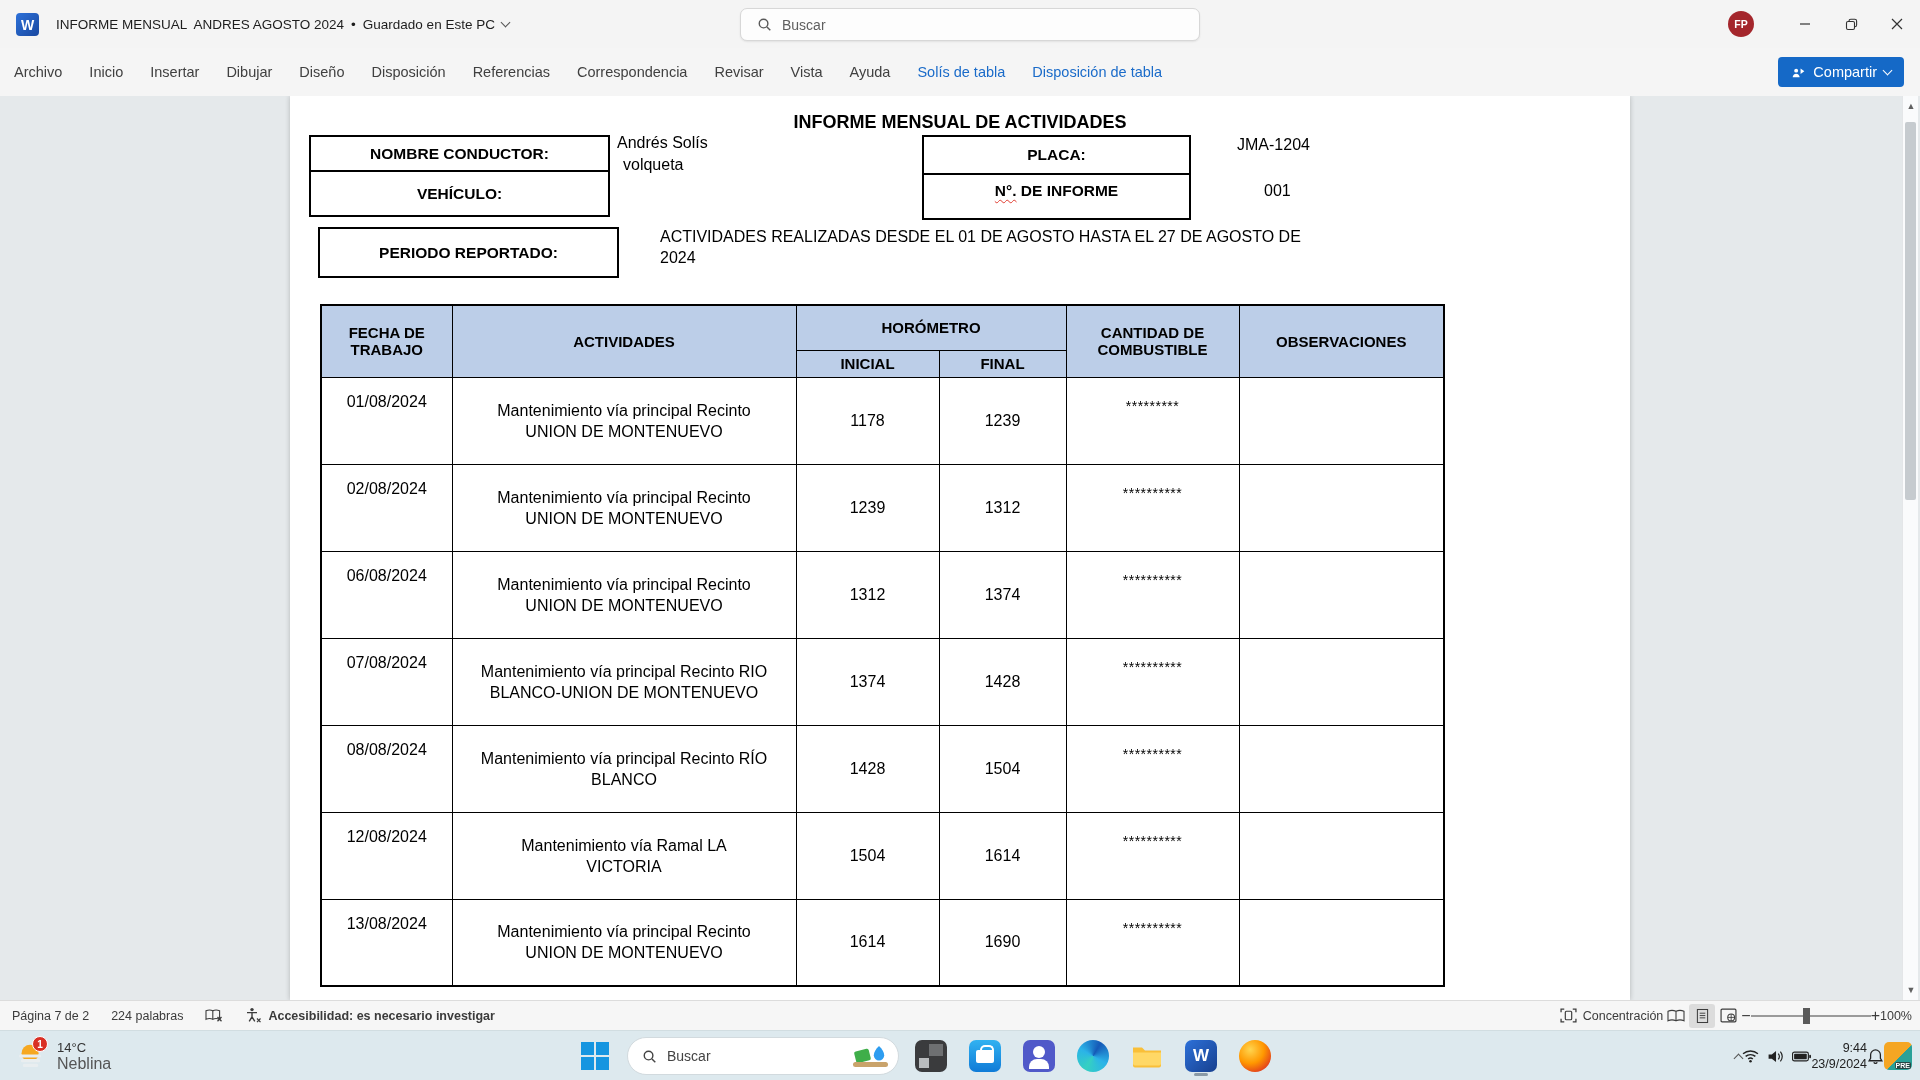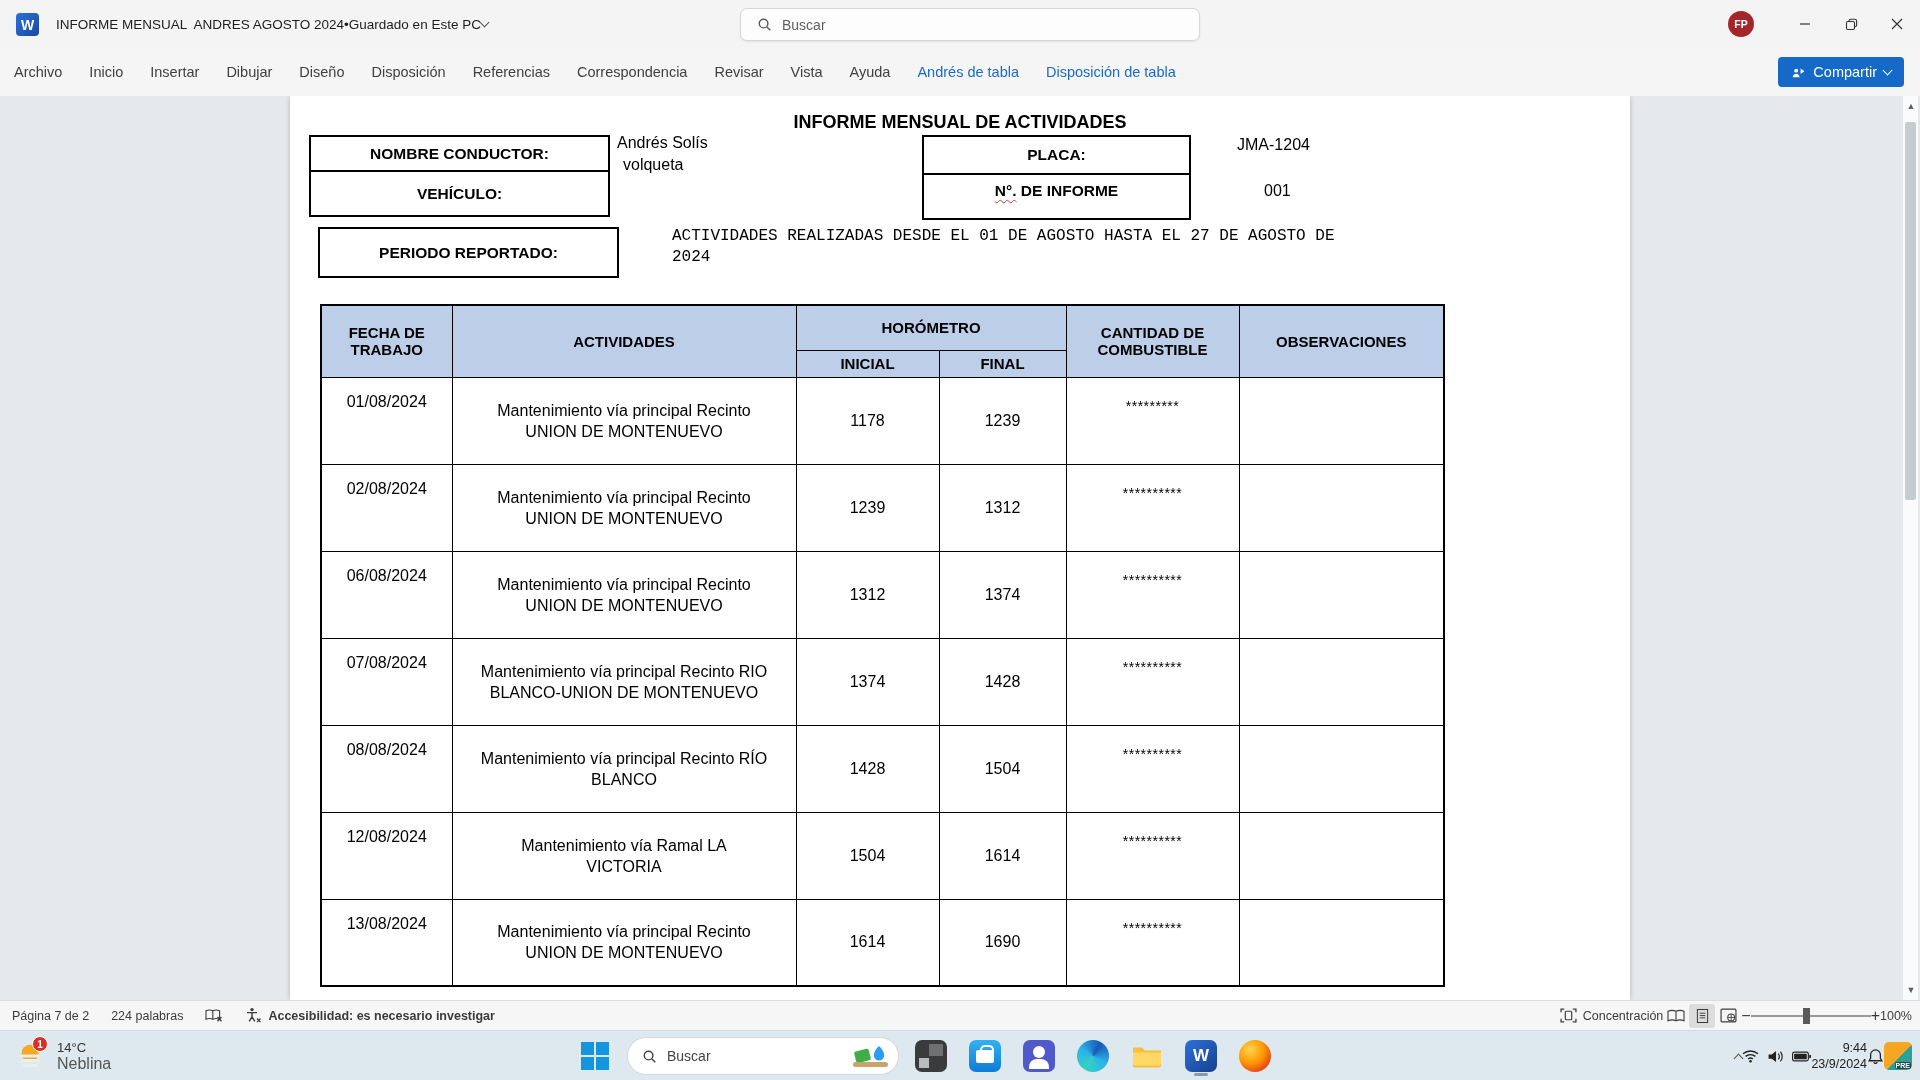--- a/index.html
+++ b/index.html
@@ -6,21 +6,21 @@
   html,body { width:1920px; height:1080px; overflow:hidden;
     font-family:"Liberation Sans","DejaVu Sans",sans-serif; }
   .app { position:relative; width:1920px; height:1080px; background:#e5e9eb; }
 
   
   .titlebar { position:absolute; left:0; top:0; width:1920px; height:48px; background:#f4f4f4; }
   .word-logo { position:absolute; left:16px; top:13px; width:23px; height:23px; border-radius:4px;
     background:linear-gradient(135deg,#2d71d9,#1948a0); color:#fff; font-weight:bold; font-size:14px;
     display:flex; align-items:center; justify-content:center; }
   .doc-title { position:absolute; left:56px; top:0; height:48px; display:flex; align-items:center;
-    font-size:13.5px; color:#1d1d1d; white-space:pre; }
+    gap:7px; font-size:13.5px; color:#1d1d1d; white-space:pre; }
   .chev { width:7px; height:7px; border-right:1.5px solid #555; border-bottom:1.5px solid #555;
     transform:rotate(45deg); display:inline-block; margin-top:-4px; }
   .chev.up { transform:rotate(-135deg); margin-top:4px; }
   .tb-search { position:absolute; left:740px; top:8px; width:460px; height:33px; background:#fdfdfd;
     border:1px solid #d7d7d7; border-radius:7px; box-shadow:0 1px 2px rgba(0,0,0,.08);
     display:flex; align-items:center; gap:10px; padding-left:16px; font-size:14px; color:#5f5f5f; }
   .tb-right { position:absolute; right:0; top:0; height:48px; display:flex; align-items:center; }
   .avatar { width:26px; height:26px; border-radius:50%; background:#a4262c; color:#fff;
     font-size:10.5px; font-weight:bold; display:flex; align-items:center; justify-content:center;
     margin-right:28px; }
@@ -161,21 +161,21 @@
       <span class="tab">Inicio</span>
       <span class="tab">Insertar</span>
       <span class="tab">Dibujar</span>
       <span class="tab">Diseño</span>
       <span class="tab">Disposición</span>
       <span class="tab">Referencias</span>
       <span class="tab">Correspondencia</span>
       <span class="tab">Revisar</span>
       <span class="tab">Vista</span>
       <span class="tab">Ayuda</span>
-      <span class="tab contextual">Andrés de tabla</span>
+      <span class="tab contextual">Solís de tabla</span>
       <span class="tab contextual">Disposición de tabla</span>
     </div>
     <div class="share-btn">
       <svg width="15" height="15" viewBox="0 0 16 16">
           <circle cx="5.5" cy="6" r="2.1" fill="#fff"></circle>
           <path d="M1.8 13c0-2.1 1.7-3.8 3.7-3.8S9.2 10.9 9.2 13z" fill="#fff"></path>
           <path d="M10.2 3.6l4 3-4 3z" fill="#fff"></path>
         </svg>
       <span>Compartir</span>
       <span class="chev"></span>
@@ -192,21 +192,21 @@
       <div class="abs fval" style="left:333px; top:58px;">volqueta</div>
 
       <div class="abs fbox" style="left:632px; top:39px; width:269px; height:40px;">PLACA:</div>
       <div class="abs fbox" style="left:632px; top:77px; width:269px; height:47px; align-items:flex-start; padding-top:7px;">
           <span><span class="sq">N°.</span><span> DE INFORME</span></span>
         </div>
       <div class="abs fval" style="left:947px; top:38px;">JMA-1204</div>
       <div class="abs fval" style="left:974px; top:84px;">001</div>
 
       <div class="abs fbox" style="left:28px; top:131px; width:301px; height:51px;">PERIODO REPORTADO:</div>
-      <div class="abs fval" style="left:382px; top:130px; width:780px;font-family:Liberation Mono, monospace;">ACTIVIDADES REALIZADAS DESDE EL 01 DE AGOSTO HASTA EL 27 DE AGOSTO DE
+      <div class="abs fval" style="left:370px; top:130px; width:780px;">ACTIVIDADES REALIZADAS DESDE EL 01 DE AGOSTO HASTA EL 27 DE AGOSTO DE
 2024</div>
 
       <table class="acts abs" style="left:30px; top:208px; width:1123px;">
         <colgroup>
             <col style="width:131px">
             <col style="width:344px">
             <col style="width:143px">
             <col style="width:127px">
             <col style="width:173px">
             <col style="width:205px">

